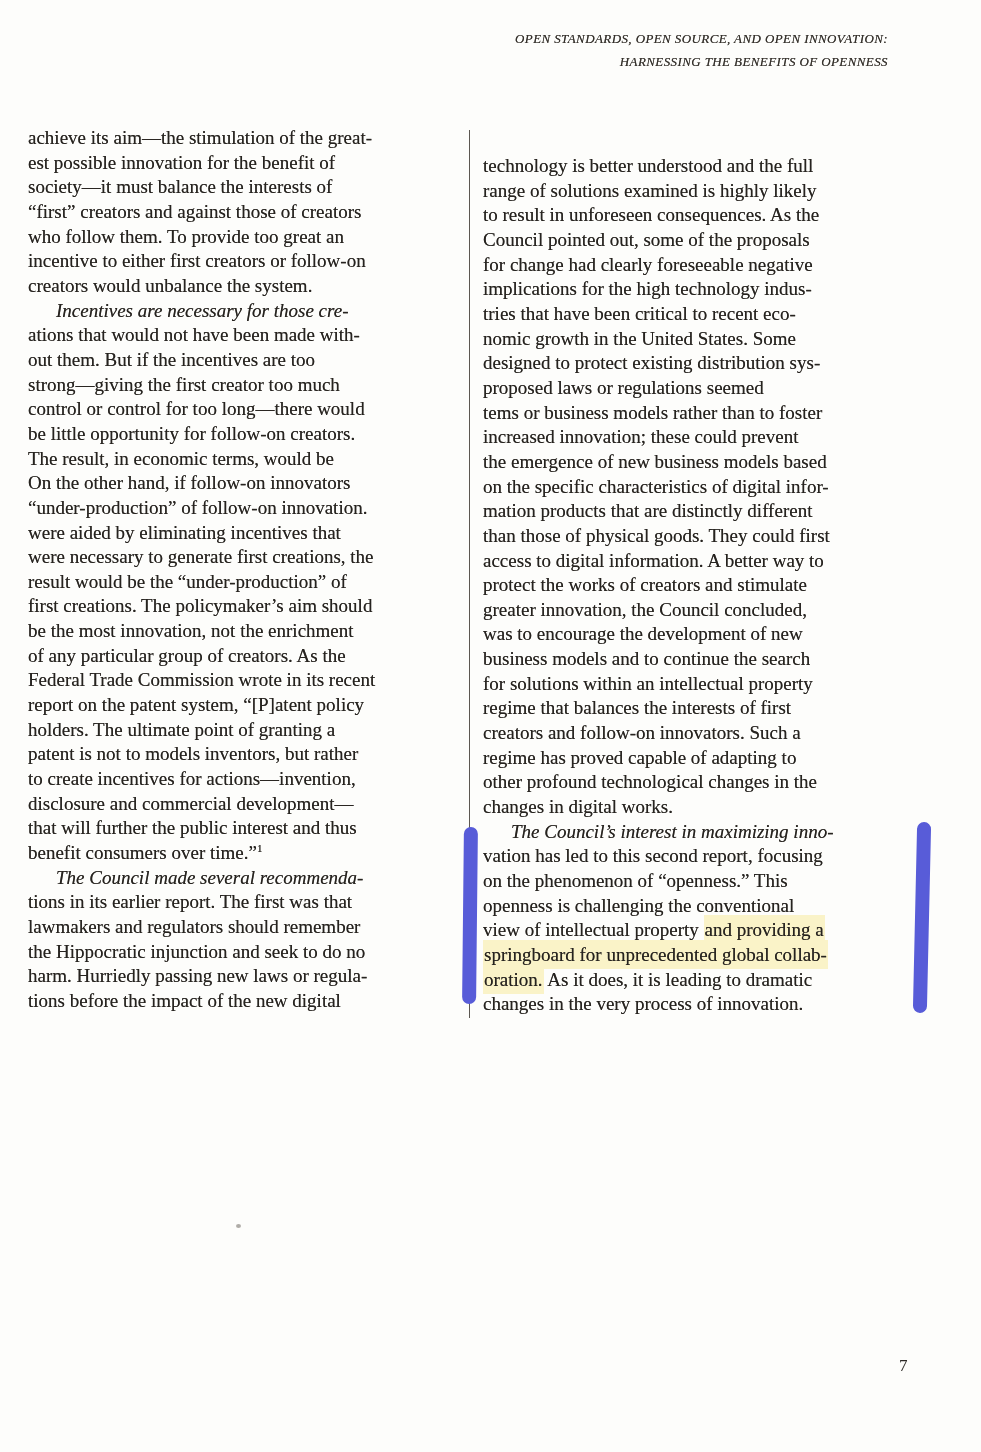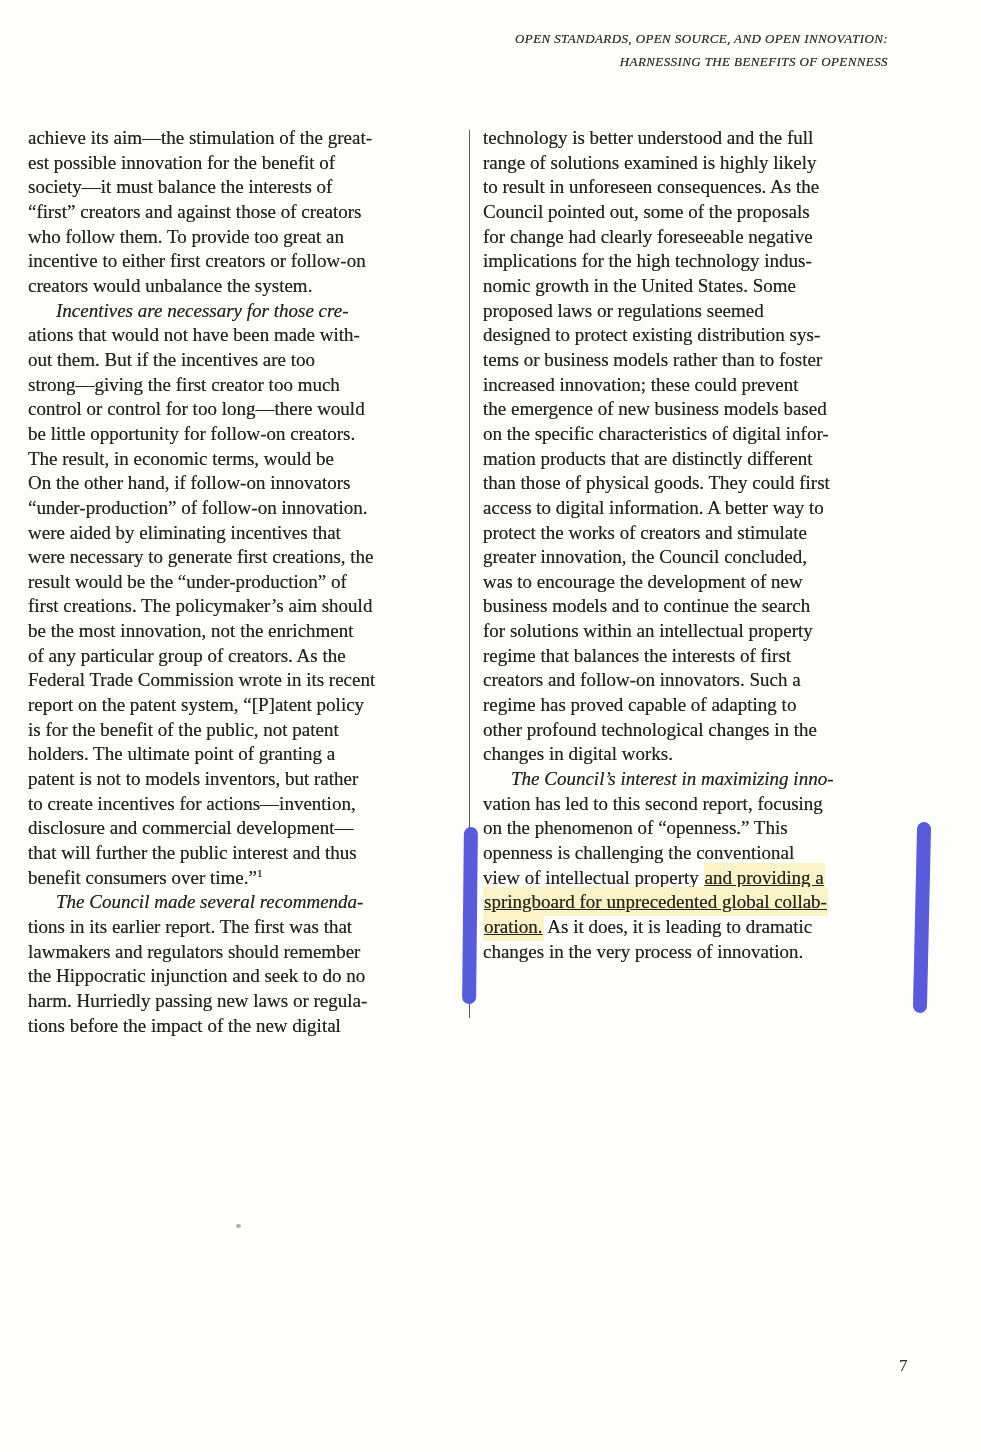--- a/index.html
+++ b/index.html
@@ -26,25 +26,25 @@
   }
   .col {
     position: absolute;
     top: 126px;
     width: 430px;
     font-size: 19px;
     line-height: 24.65px;
     text-shadow: 0 0 0.4px rgba(40,36,30,0.65);
   }
   .col-left  { left: 28px; }
-  .col-right { left: 483px; }
+  .col-right { left: 483px; margin-top: 28px; }
   .line { white-space: nowrap; text-align: left; }
   .line.indent { text-indent: 28px; font-style: italic; }
   sup { font-size: 11px; line-height: 0; vertical-align: super; }
-  .hl { padding: 4px 1px; text-decoration: underline; }
+  .hl { padding: 4px 1px; }
   .divider {
     position: absolute;
     left: 469px;
     top: 130px;
     width: 1.4px;
     height: 888px;
     background: #4a453e;
     opacity: 0.9;
   }
   .marker {
@@ -100,44 +100,44 @@
       <div class="line"><span>On the other hand, if follow-on innovators</span></div>
       <div class="line"><span>“under-production” of follow-on innovation.</span></div>
       <div class="line"><span>were aided by eliminating incentives that</span></div>
       <div class="line"><span>were necessary to generate first creations, the</span></div>
       <div class="line"><span>result would be the “under-production” of</span></div>
       <div class="line"><span>first creations. The policymaker’s aim should</span></div>
       <div class="line"><span>be the most innovation, not the enrichment</span></div>
       <div class="line"><span>of any particular group of creators. As the</span></div>
       <div class="line"><span>Federal Trade Commission wrote in its recent</span></div>
       <div class="line"><span>report on the patent system, “[P]atent policy</span></div>
-      <div class="line"><span>is for the benefit of the public, not patent</span></div>
       <div class="line"><span>holders. The ultimate point of granting a</span></div>
       <div class="line"><span>patent is not to models inventors, but rather</span></div>
       <div class="line"><span>to create incentives for actions—invention,</span></div>
       <div class="line"><span>disclosure and commercial development—</span></div>
       <div class="line"><span>that will further the public interest and thus</span></div>
       <div class="line"><span>benefit consumers over time.”</span><sup>1</sup></div>
       <div class="line indent"><span>The Council made several recommenda-</span></div>
       <div class="line"><span>tions in its earlier report. The first was that</span></div>
       <div class="line"><span>lawmakers and regulators should remember</span></div>
       <div class="line"><span>the Hippocratic injunction and seek to do no</span></div>
       <div class="line"><span>harm. Hurriedly passing new laws or regula-</span></div>
       <div class="line"><span>tions before the impact of the new digital</span></div>
     </div>
   <div class="col col-right" id="col-right">
       <div class="line"><span>technology is better understood and the full</span></div>
       <div class="line"><span>range of solutions examined is highly likely</span></div>
       <div class="line"><span>to result in unforeseen consequences. As the</span></div>
       <div class="line"><span>Council pointed out, some of the proposals</span></div>
       <div class="line"><span>for change had clearly foreseeable negative</span></div>
       <div class="line"><span>implications for the high technology indus-</span></div>
+      <div class="line"><span>tries that have been critical to recent eco-</span></div>
       <div class="line"><span>nomic growth in the United States. Some</span></div>
+      <div class="line"><span>designed to protect existing distribution sys-</span></div>
       <div class="line"><span>proposed laws or regulations seemed</span></div>
-      <div class="line"><span>designed to protect existing distribution sys-</span></div>
       <div class="line"><span>tems or business models rather than to foster</span></div>
       <div class="line"><span>increased innovation; these could prevent</span></div>
       <div class="line"><span>the emergence of new business models based</span></div>
       <div class="line"><span>on the specific characteristics of digital infor-</span></div>
       <div class="line"><span>mation products that are distinctly different</span></div>
       <div class="line"><span>than those of physical goods. They could first</span></div>
       <div class="line"><span>access to digital information. A better way to</span></div>
       <div class="line"><span>protect the works of creators and stimulate</span></div>
       <div class="line"><span>greater innovation, the Council concluded,</span></div>
       <div class="line"><span>was to encourage the development of new</span></div>

